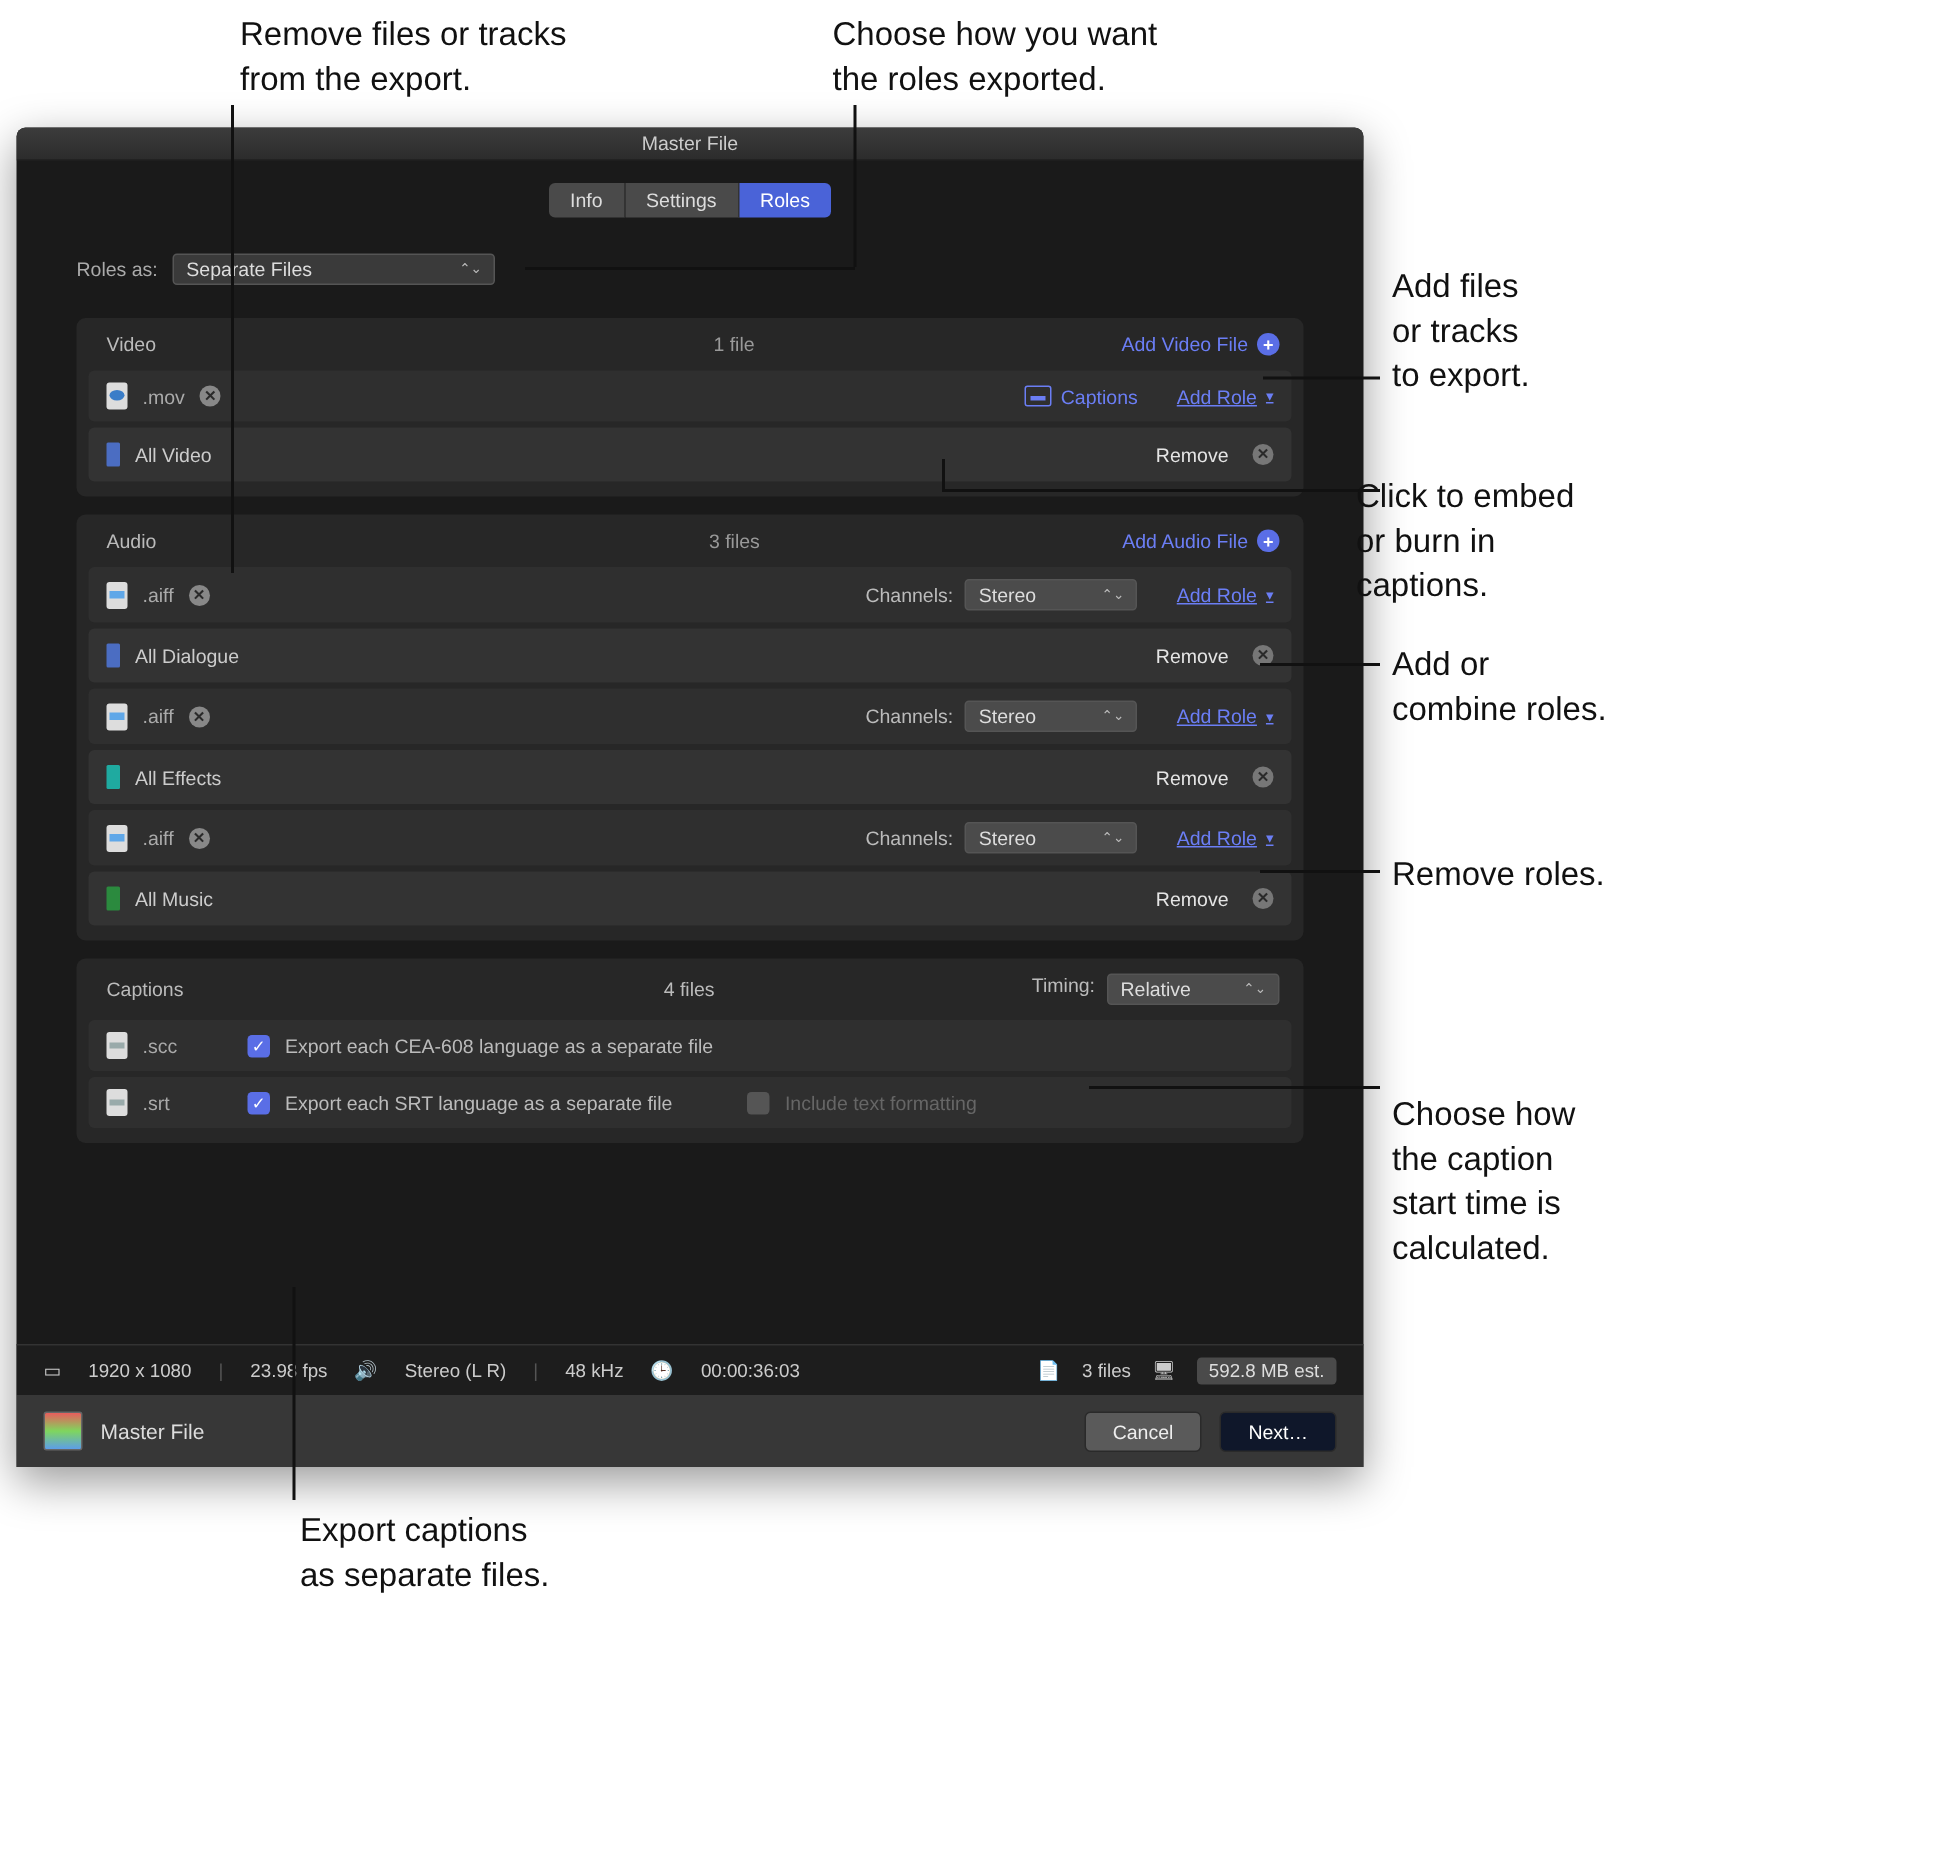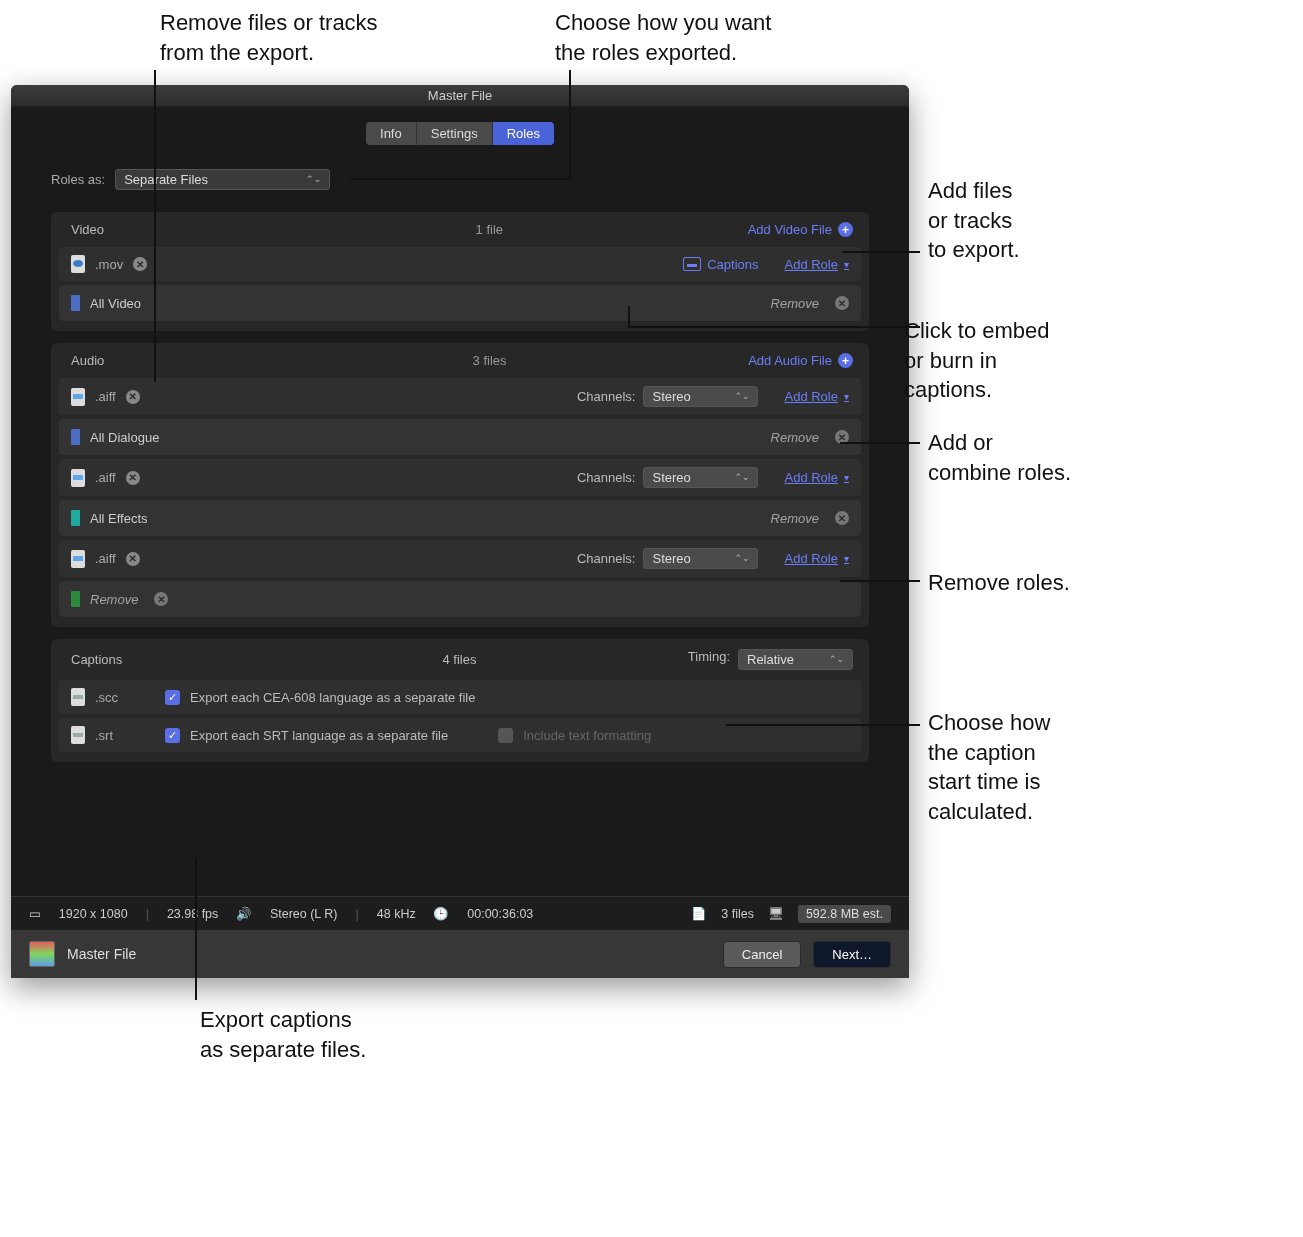--- a/index.html
+++ b/index.html
@@ -148,21 +148,21 @@
     margin: 0 8px 4px;
     border-radius: 4px;
     padding: 10px 12px;
     display: flex;
     align-items: center;
     gap: 10px;
   }
   .role-swatch { width: 9px; height: 16px; border-radius:1px; flex:0 0 9px;}
   .sw-blue{background:#4b6dc2;} .sw-teal{background:#1faaa0;} .sw-green{background:#2b8a3e;}
   .role-name { flex:1; color:#ccc;}
-  .remove-label { color:#a3a3a3; margin-right:6px; cursor:pointer;font-style:italic;}
+  .remove-label { color:#e5e5e5; margin-right:6px; cursor:pointer;}
   .row-spacer { flex:1; }
   .channels-block { display:flex; align-items:center; gap:8px; color:#bbb;}
   .add-role { color:#6b7ef5; display:flex; align-items:center; gap:6px; cursor:pointer; margin-left:16px;text-decoration:underline;}
   .down-chev { color:#6b7ef5; font-size:10px;}
   .captions-link { color:#6b7ef5; display:flex; align-items:center; gap:6px; cursor:pointer;}
   .cap-icon {
     width:18px;height:14px;border:1.5px solid #6b7ef5;border-radius:2px;position:relative;
   }
   .cap-icon::after{content:"";position:absolute;left:3px;right:3px;bottom:3px;height:3px;background:#6b7ef5;}
   .captions-section .sec-head { gap:20px; }
@@ -205,21 +205,21 @@
 the roles exported.</div>
 <div class="callout" style="left:928px;top:176px;white-space:pre-line">Add files
 or tracks
 to export.</div>
 <div class="callout" style="left:904px;top:316px;white-space:pre-line">Click to embed
 or burn in
 captions.</div>
 <div class="callout" style="left:928px;top:428px;white-space:pre-line">Add or
 combine roles.</div>
 <div class="callout" style="left:928px;top:568px;white-space:pre-line">Remove roles.</div>
-<div class="callout" style="left:928px;top:708px;white-space:pre-line">Choose how
+<div class="callout" style="left:928px;top:728px;white-space:pre-line">Choose how
 the caption
 start time is
 calculated.</div>
 <div class="callout" style="left:200px;top:1005px;white-space:pre-line">Export captions
 as separate files.</div>
 
 <div class="callout-line" style="left:154px;top:70px;width:2px;height:312px"></div>
 <div class="callout-line" style="left:569px;top:70px;width:2px;height:108px"></div>
 <div class="callout-line" style="left:350px;top:178px;width:220px;height:2px"></div>
 <div class="callout-line" style="left:842px;top:251px;width:78px;height:2px"></div>
@@ -349,20 +349,21 @@
             <span class="chev mono-icon">⌃⌄</span>
           </span>
         </span>
         <span class="add-role">
           <span>Add Role</span>
           <span class="down-chev">▾</span>
         </span>
       </div>
       <div class="role-row">
         <span class="role-swatch sw-green"></span>
+        <span class="role-name">All Music</span>
         <span class="remove-label">Remove</span>
         <span class="remove-x dark">✕</span>
       </div>
     </div>
 
     <div class="section captions-section">
       <div class="sec-head">
         <span class="sec-title">Captions</span>
         <span style="flex:1;text-align:center">4 files</span>
         <span class="timing-block">

